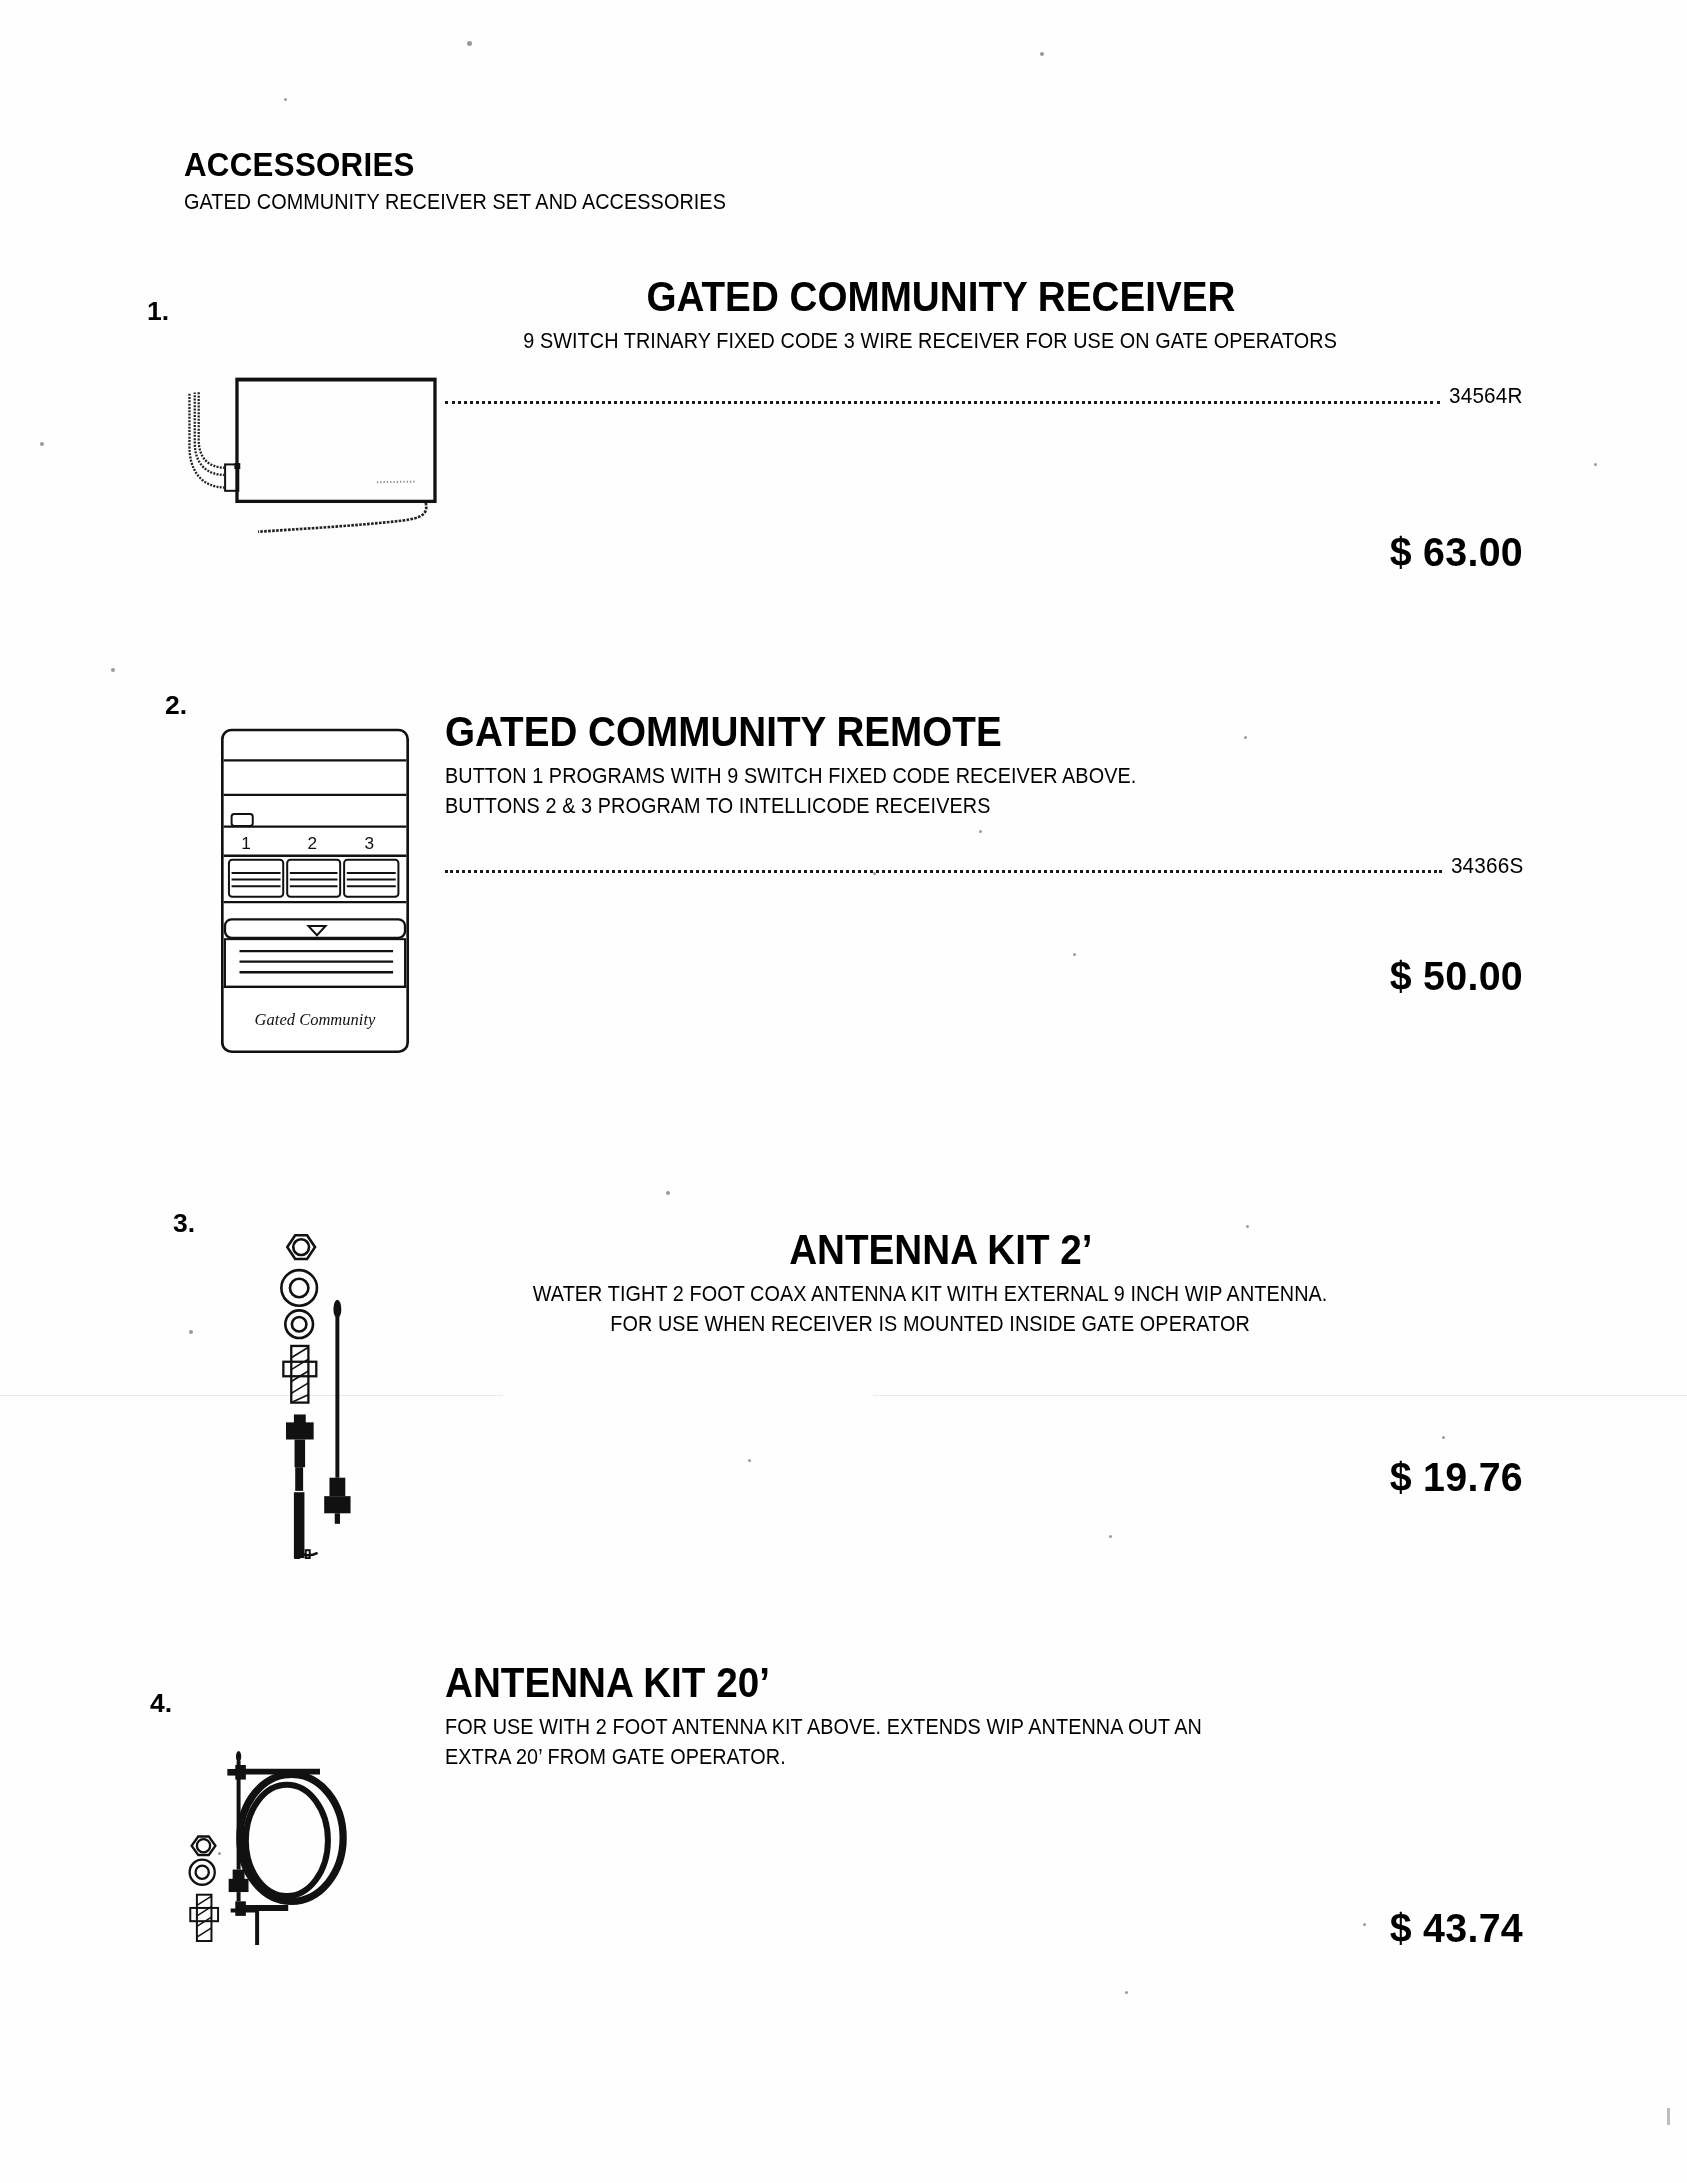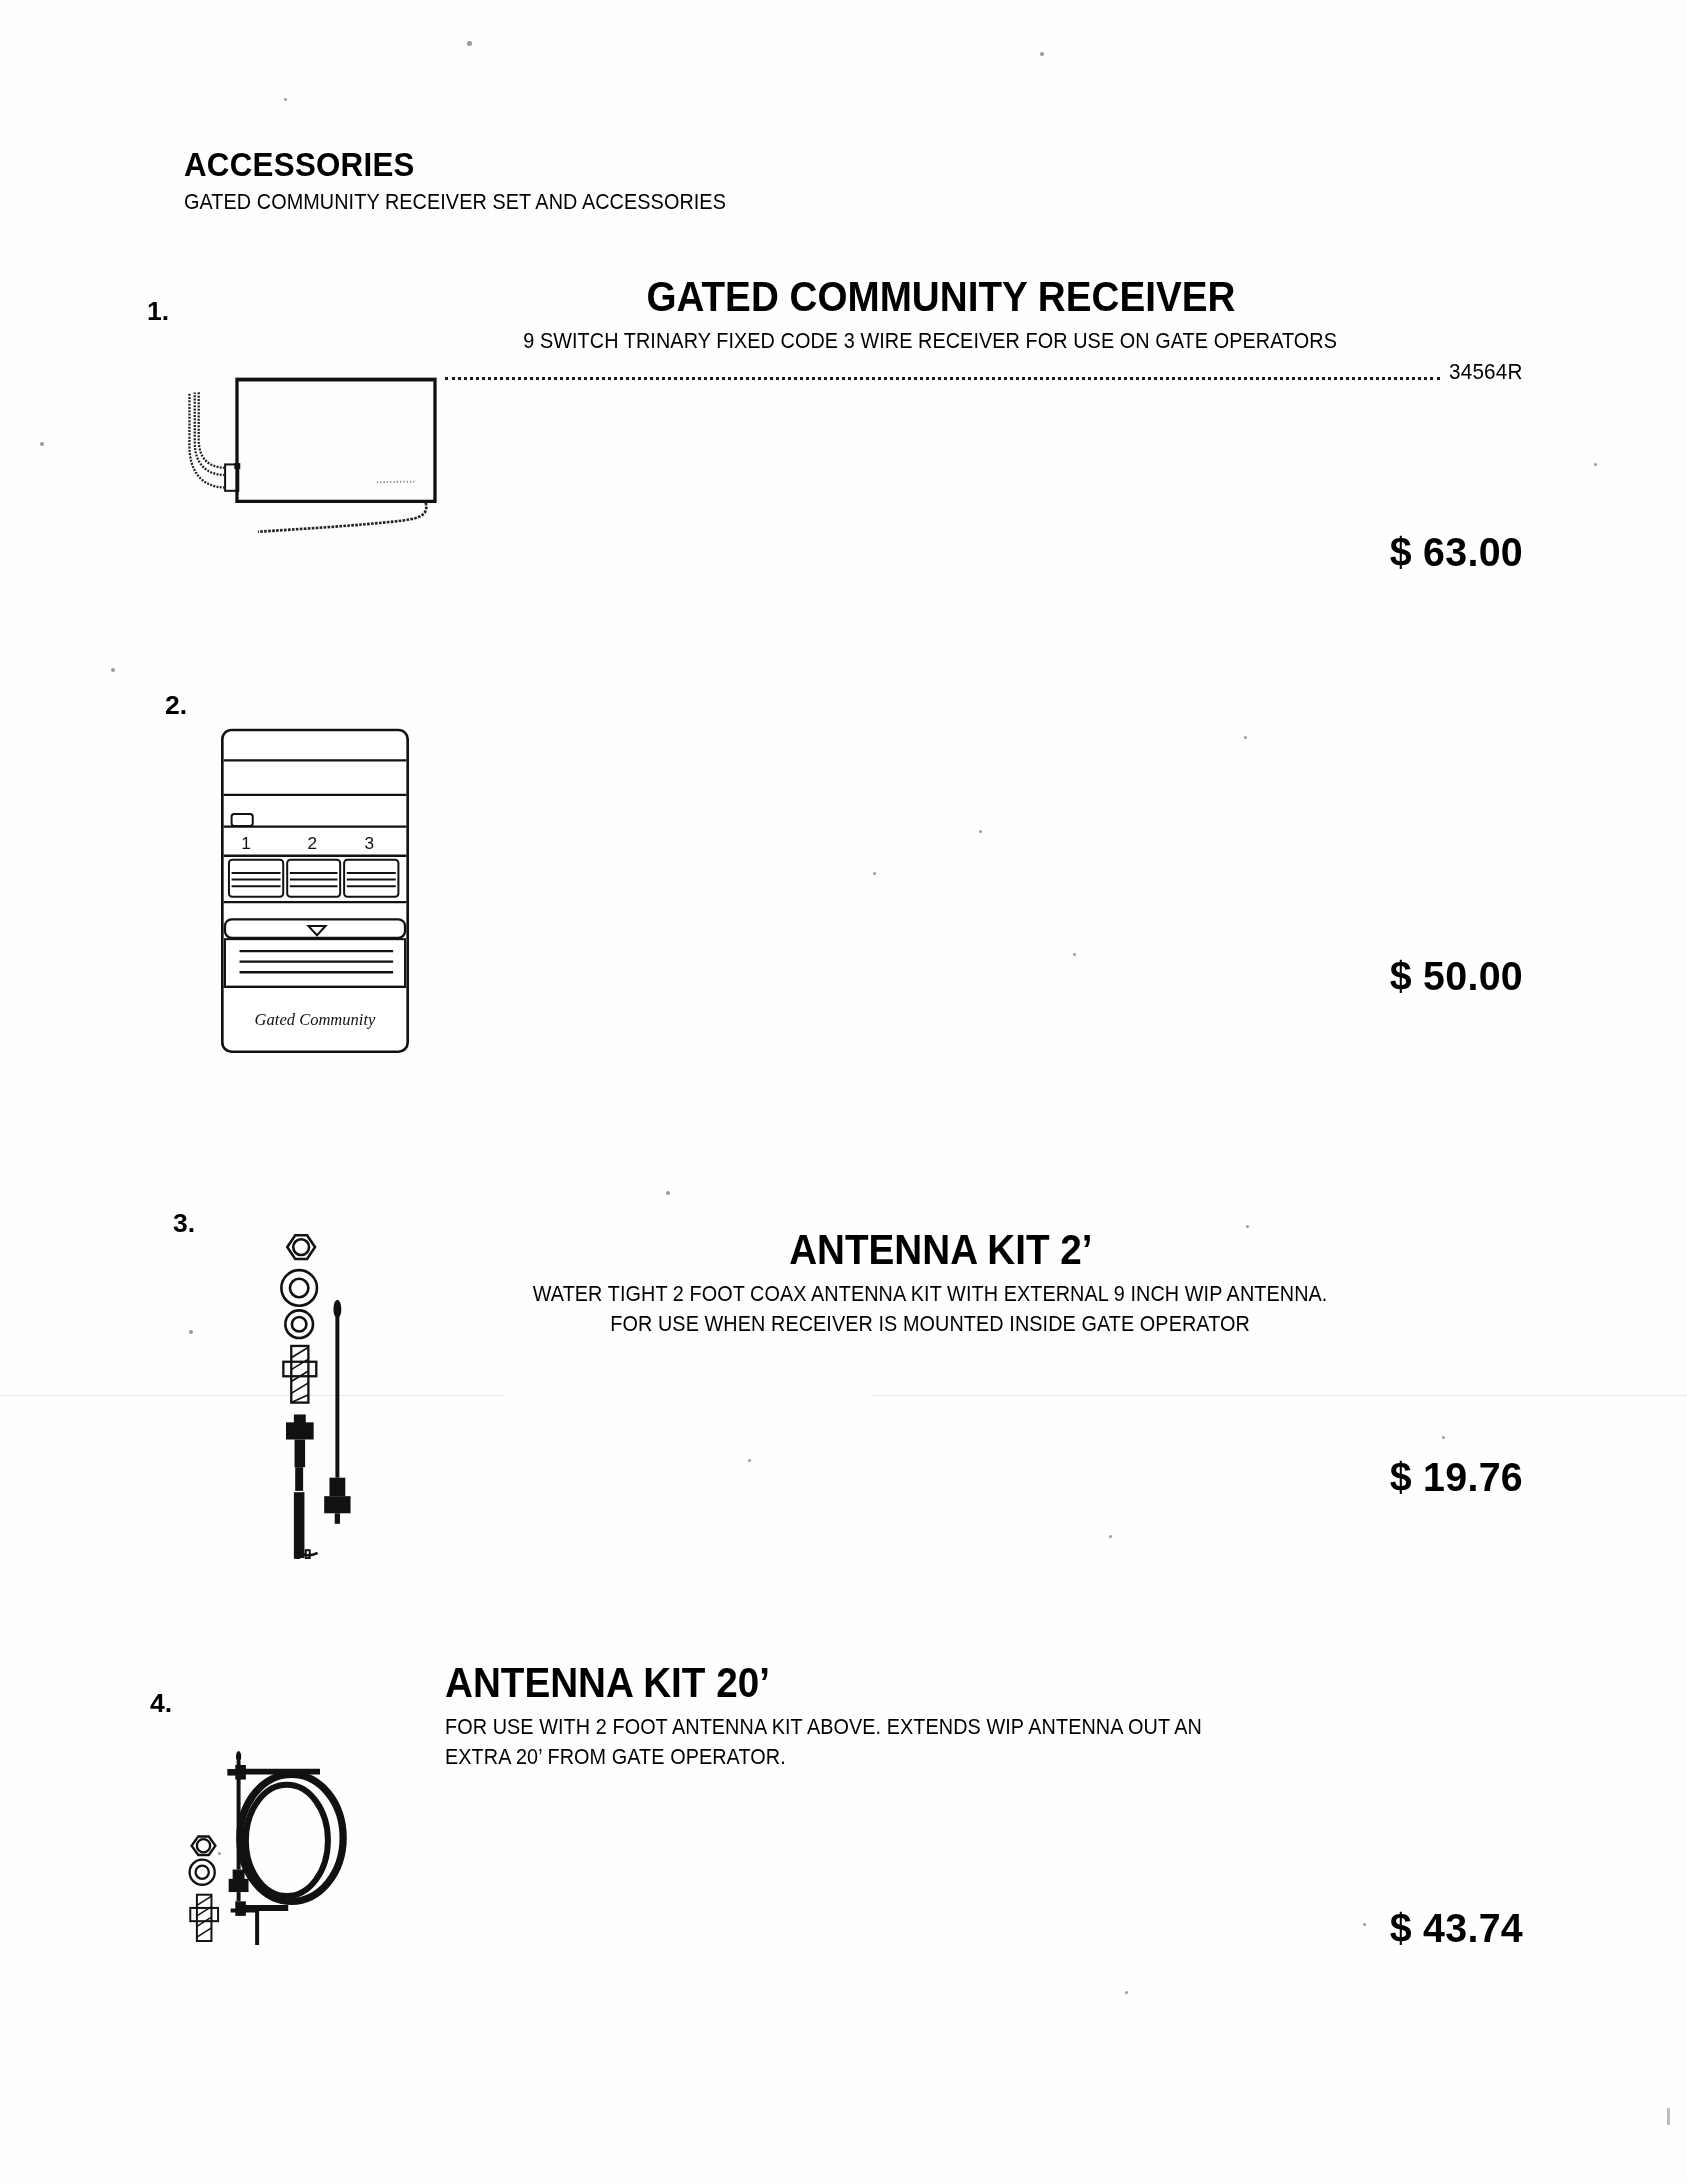--- a/index.html
+++ b/index.html
@@ -90,21 +90,21 @@
     transform-origin: left center;
     white-space: nowrap;
   }
   .item-desc div { white-space: nowrap; }
 
   
   .leader-row {
     display: flex;
     align-items: flex-end;
     width: 100%;
-    margin-top: 1px;
+    margin-top: 25px;
   }
   .leader-dots {
     flex: 1 1 auto;
     height: 20px;
     border-bottom: 3.3px dotted #1b1b1b;
     margin-bottom: 5.3px;
   }
   .part-num {
     flex: 0 0 auto;
     font-size: 22.5px;
@@ -257,20 +257,31 @@
           <line x1="34" y1="340" x2="266" y2="340"></line>
           <line x1="34" y1="356" x2="266" y2="356"></line>
           <line x1="34" y1="372" x2="266" y2="372"></line>
         </g>
         <line x1="10" y1="394" x2="286" y2="394" stroke="#111" stroke-width="3.5"></line>
 
         <text x="148" y="452" font-family="Liberation Serif, serif" font-style="italic" font-size="25" fill="#111" text-anchor="middle">Gated Community</text>
       </svg>
     </div>
 
+    <div class="item-body" style="top:711px;">
+      <div class="item-title">GATED COMMUNITY REMOTE</div>
+      <div class="item-desc">
+        <div>BUTTON 1 PROGRAMS WITH 9 SWITCH FIXED CODE RECEIVER ABOVE.</div>
+        <div>BUTTONS 2 &amp; 3 PROGRAM TO INTELLICODE RECEIVERS</div>
+      </div>
+      <div class="leader-row" style="margin-top:30px;">
+        <div class="leader-dots"></div>
+        <div class="part-num">34366S</div>
+      </div>
+    </div>
 
     <div class="price" style="top:953px;">$ 50.00</div>
   </div>
 
   <div class="item" style="left:0;top:0;width:1687px;height:100%;">
 
     <div class="item-num" style="left:173px;top:1208px;">3.</div>
 
     <div class="art" style="left:257px;top:1208px;width:112px;height:351px;">
       <svg width="112" height="351" viewBox="0 0 170 530" xmlns="http://www.w3.org/2000/svg">

